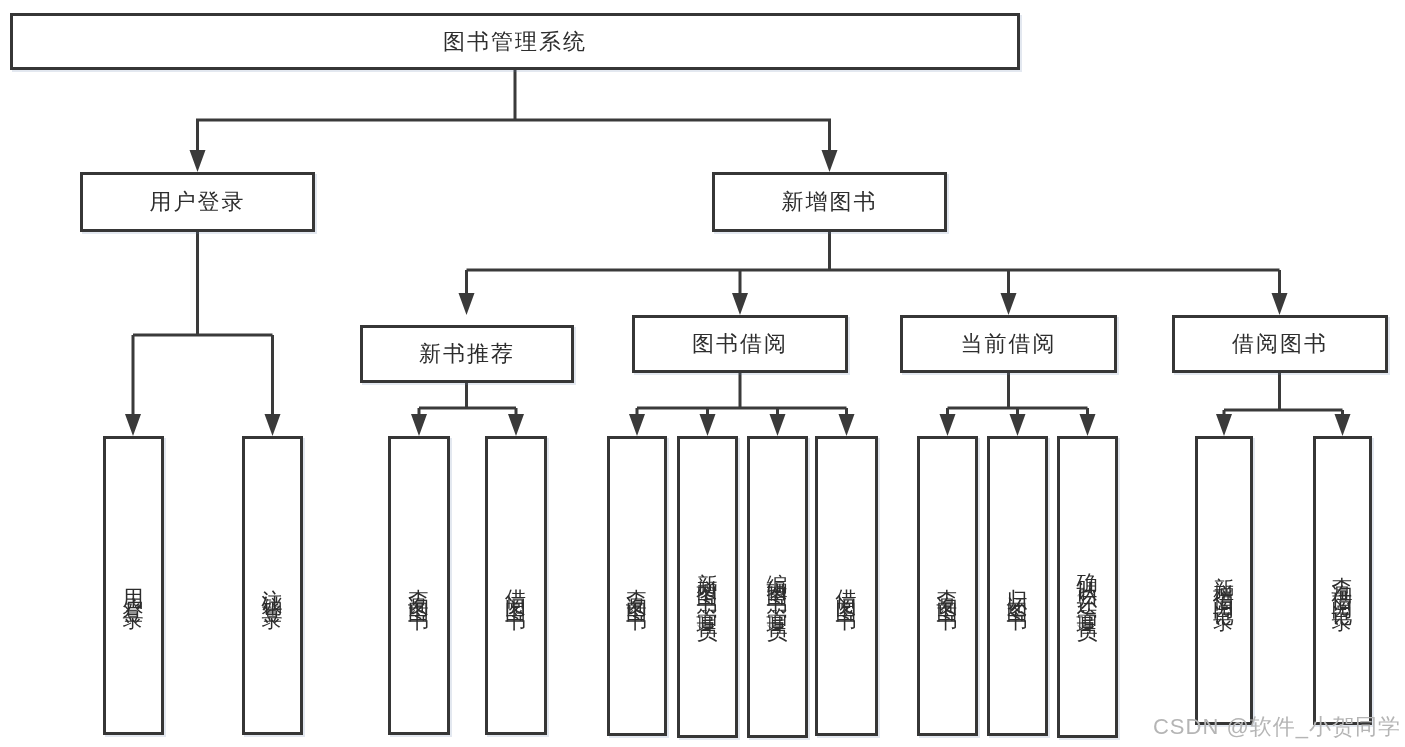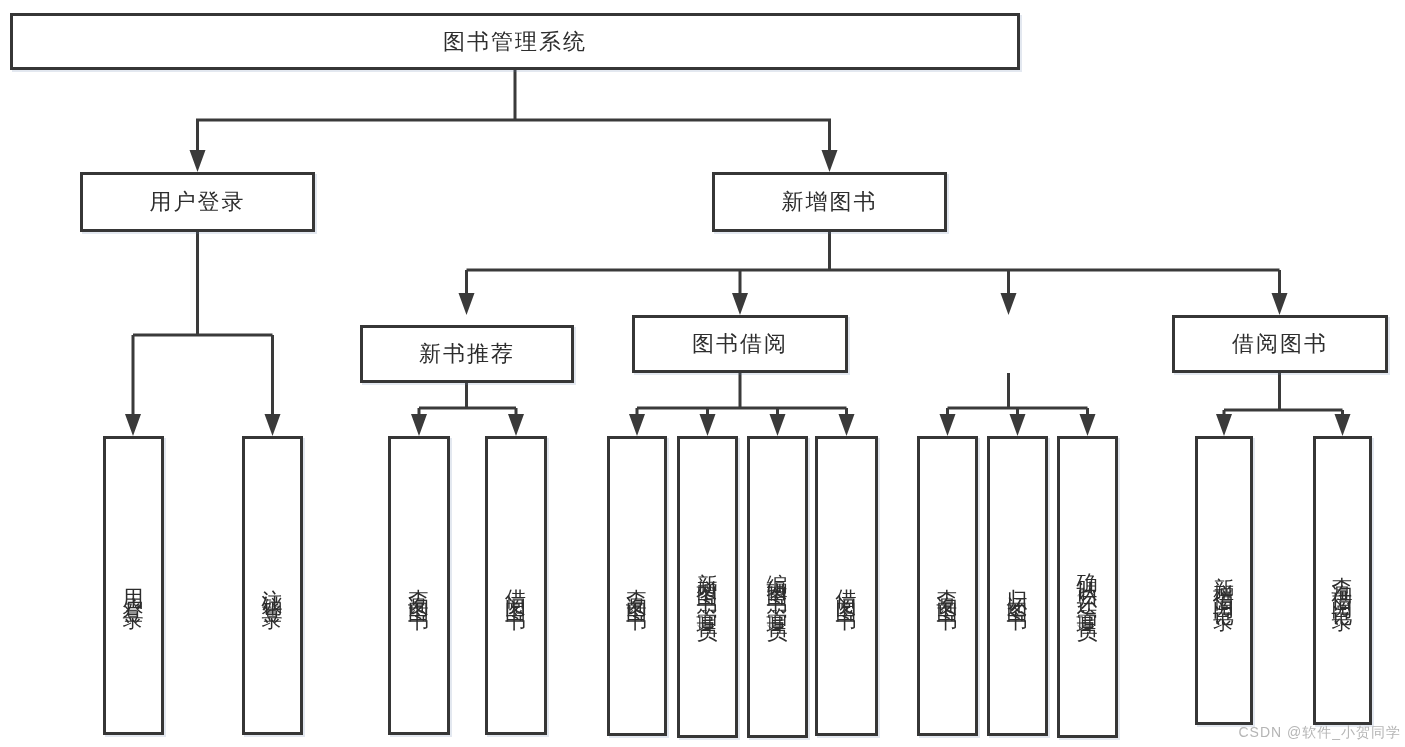--- a/index.html
+++ b/index.html
@@ -17,21 +17,21 @@
     display:flex; align-items:center; justify-content:center;
     box-shadow:2px 2px 0 rgba(100,125,170,0.18);
   }
   .htext { font-size:22px; letter-spacing:2px; white-space:nowrap; }
   .vtext {
     writing-mode:vertical-lr; text-orientation:mixed;
     font-size:21px; line-height:1.1; letter-spacing:7px;
   }
   .watermark {
     position:absolute; right:4px; bottom:5px;
-    font-size:14px; color:#b5b5b5; letter-spacing:1px;
+    font-size:22px; color:#b5b5b5; letter-spacing:1px;
     white-space:nowrap; z-index:5;
   }
 </style>
 </head>
 <body>
 
 <div class="canvas">
 
   <svg class="connectors" viewBox="0 0 1405 747" xmlns="http://www.w3.org/2000/svg">
     <path fill="none" stroke="#3a3a3a" stroke-width="3" d="
@@ -74,20 +74,23 @@
   <div class="node" style="left:712px;top:172px;width:235px;height:60px">
     <span class="htext">新增图书</span>
   </div>
 
   <div class="node" style="left:360px;top:325px;width:214px;height:58px">
     <span class="htext">新书推荐</span>
   </div>
   <div class="node" style="left:632px;top:315px;width:216px;height:58px">
     <span class="htext">图书借阅</span>
   </div>
+  <div class="node" style="left:900px;top:315px;width:217px;height:58px">
+    <span class="htext">当前借阅</span>
+  </div>
   <div class="node" style="left:1172px;top:315px;width:216px;height:58px">
     <span class="htext">借阅图书</span>
   </div>
 
   <div class="node" style="left:103px;top:436px;width:61px;height:299px">
     <span class="vtext">用户登录</span>
   </div>
   <div class="node" style="left:242px;top:436px;width:61px;height:299px">
     <span class="vtext">注销登录</span>
   </div>

